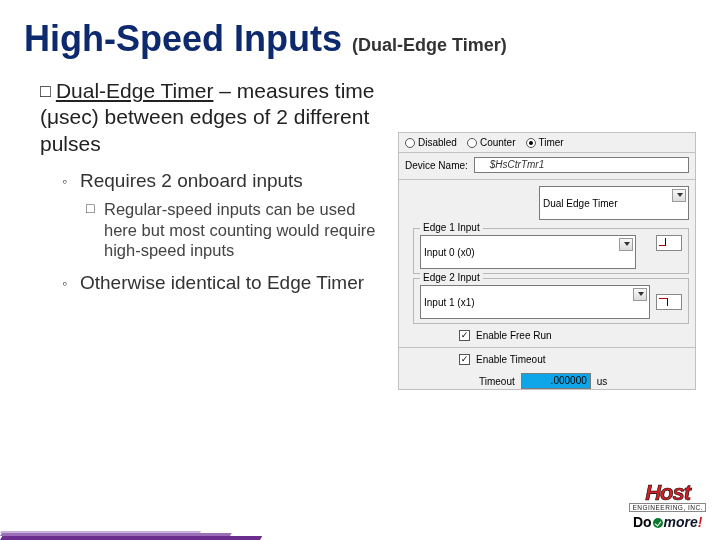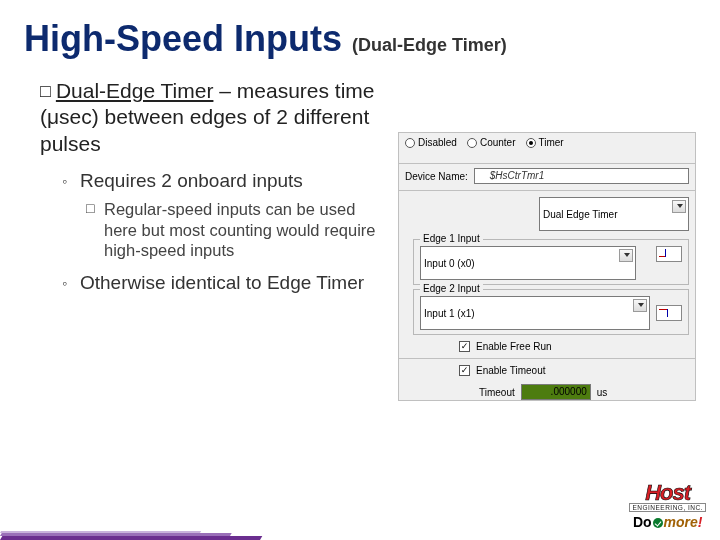--- a/index.html
+++ b/index.html
@@ -66,21 +66,21 @@
     color: #000;
   }
   .panel {
     border: 1px solid #c0c0c0;
     border-top: none;
     background: #f0f0f0;
   }
   .radio-row {
     display: flex;
     gap: 10px;
-    padding: 4px 6px 15px 6px;
+    padding: 4px 6px 4px 6px;
     border: 1px solid #c0c0c0;
     background: #f0f0f0;
     align-items: center;
   }
   .radio-row label { display: inline-flex; align-items: center; gap: 3px; }
   .radio-dot {
     width: 10px; height: 10px; border-radius: 50%;
     border: 1px solid #555; background: #fff;
     display: inline-flex; align-items:center; justify-content:center;
   }
@@ -161,21 +161,21 @@
   .wave-icon2::after{content:"";position:absolute;left:10px;top:3px;width:1px;height:8px;background:#00a;}
   .checkbox {
     width: 11px; height: 11px;
     border: 1px solid #555;
     background: #fff;
     display: inline-flex; align-items:center; justify-content:center;
     font-size: 9px; line-height: 9px; color:#000;
   }
   .num-input {
     border: 1px solid #7a7a7a;
-    background:#4d7c0f;
+    background:#0ea5e9;
     height:16px; width:70px;
     text-align:right;
     padding:1px 3px;
     font-size:10px;
   }
   .us { font-size:10px; }
 
   
   .accent {
     position: absolute;
@@ -213,21 +213,21 @@
     font-size: 14px;
     font-weight: 700;
   }
   .domore .do { color:#000; }
   .domore .circ {
     display:inline-block; width:10px;height:10px;border-radius:50%;
     background:#0a7a2e; vertical-align:-1px; margin:0 1px;
     position:relative;
   }
   .domore .circ::after{content:"";position:absolute;left:3px;top:2px;width:3px;height:5px;border-right:1.5px solid #fff;border-bottom:1.5px solid #fff;transform:rotate(40deg);}
-  .domore .more { color:#a16207; font-style:italic;}
+  .domore .more { color:#0f172a; font-style:italic;}
   .domore .bang { color:#d81f26; font-style:italic;}
 </style>
 </head>
 <body>
 
 <div class="title">
   <span class="title-main">High-Speed Inputs</span>
   <span class="title-sub">(Dual-Edge Timer)</span>
 </div>
 

